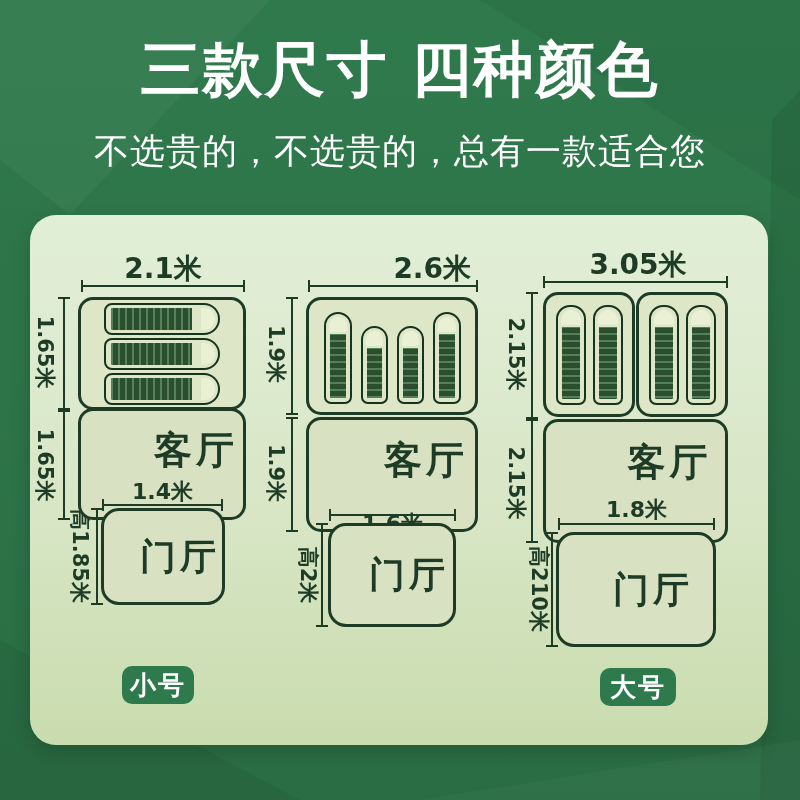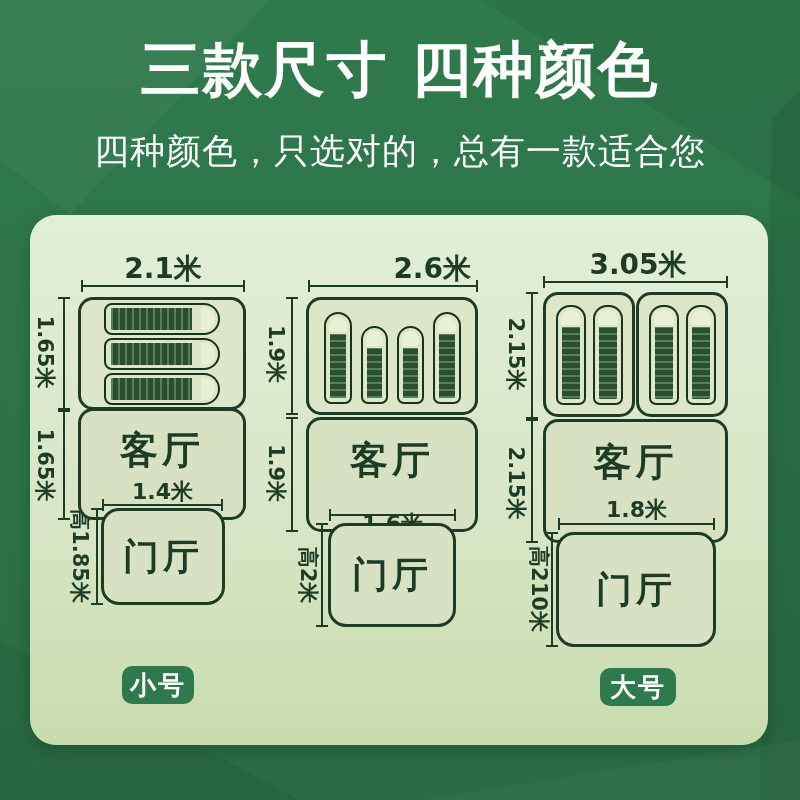--- a/index.html
+++ b/index.html
@@ -56,21 +56,21 @@
   .dim-v::before{top:0;}.dim-v::after{bottom:0;}
 
   .room{position:absolute;background:var(--roombg);border:3px solid var(--ink);border-radius:15px;}
   .sleep{background:var(--sleepbg);display:flex;z-index:1;}
   .sleep.cols{flex-direction:row;align-items:flex-end;justify-content:center;gap:9px;padding:8px 6px 8px 6px;}
   .sleep.rows{flex-direction:column;align-items:center;justify-content:center;gap:3px;padding:3px 0;}
   .living{z-index:2;}
   .porch{z-index:4;display:flex;align-items:center;justify-content:center;border-radius:18px;}
 
   .room-label{position:absolute;text-align:center;color:var(--ink);
-    font-size:38px;font-weight:700;letter-spacing:4px;z-index:3;line-height:1;}
+    font-size:38px;font-weight:700;letter-spacing:4px;z-index:3;line-height:1;margin-left:34px;}
   .porch .room-label{position:static;}
   .pwlabel{position:absolute;text-align:center;color:var(--ink);
     font-size:22px;font-weight:600;z-index:3;line-height:22px;}
 
   
   .bag{position:relative;background:var(--bag);border:2px solid #16331d;flex:0 0 auto;}
   .bag-h{width:116px;height:32px;border-radius:8px 16px 16px 8px;
     background-image:repeating-linear-gradient(90deg,transparent 0 5px,var(--bagline) 5px 7px);
     background-clip:content-box;padding:3px 26px 3px 5px;}
   .bag-h::after{content:"";position:absolute;right:3px;top:3px;bottom:3px;width:14px;
@@ -89,21 +89,21 @@
 <body>
 
 <div class="stage">
   <div class="facet f1"></div>
   <div class="facet f2"></div>
   <div class="facet f3"></div>
   <div class="facet f4"></div>
   <div class="facet f5"></div>
 
   <div class="title">三款尺寸 四种颜色</div>
-  <div class="subtitle">四种颜色，只选对的，总有一款适合您</div>
+  <div class="subtitle">不选贵的，不选贵的，总有一款适合您</div>
 
   <div class="panel">
 
     <div class="wlabel" style="left:53px;top:40px;width:160px;">2.1米</div>
     <div class="dim-h" style="left:51px;top:70px;width:164px;"></div>
 
     <div class="room sleep rows" style="left:48px;top:82px;width:168px;height:113px;">
       <div class="bag bag-h"></div>
       <div class="bag bag-h"></div>
       <div class="bag bag-h"></div>

